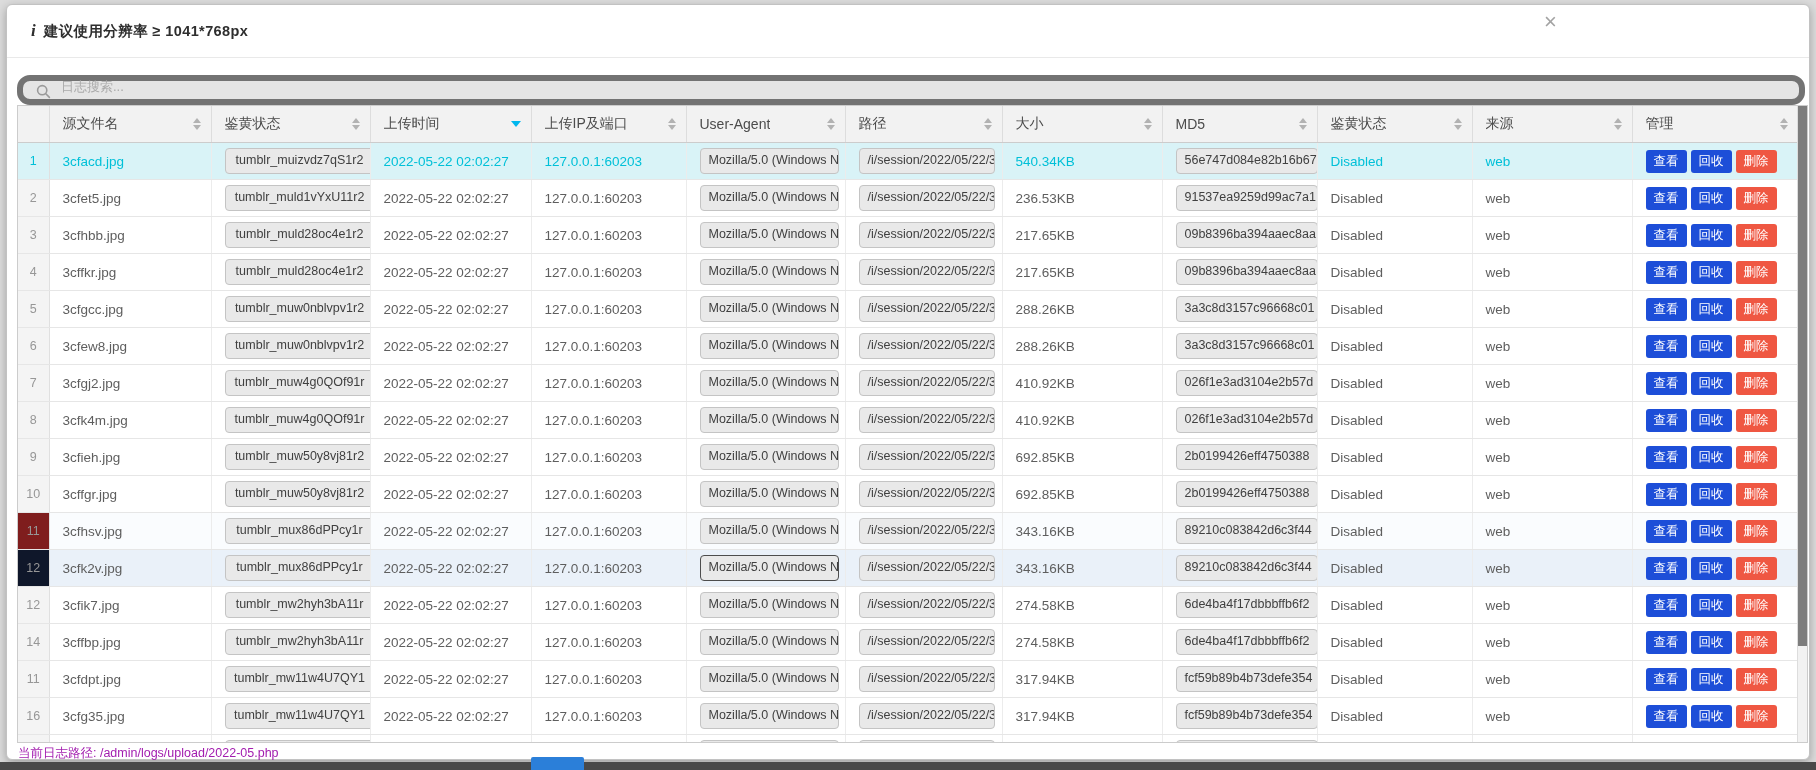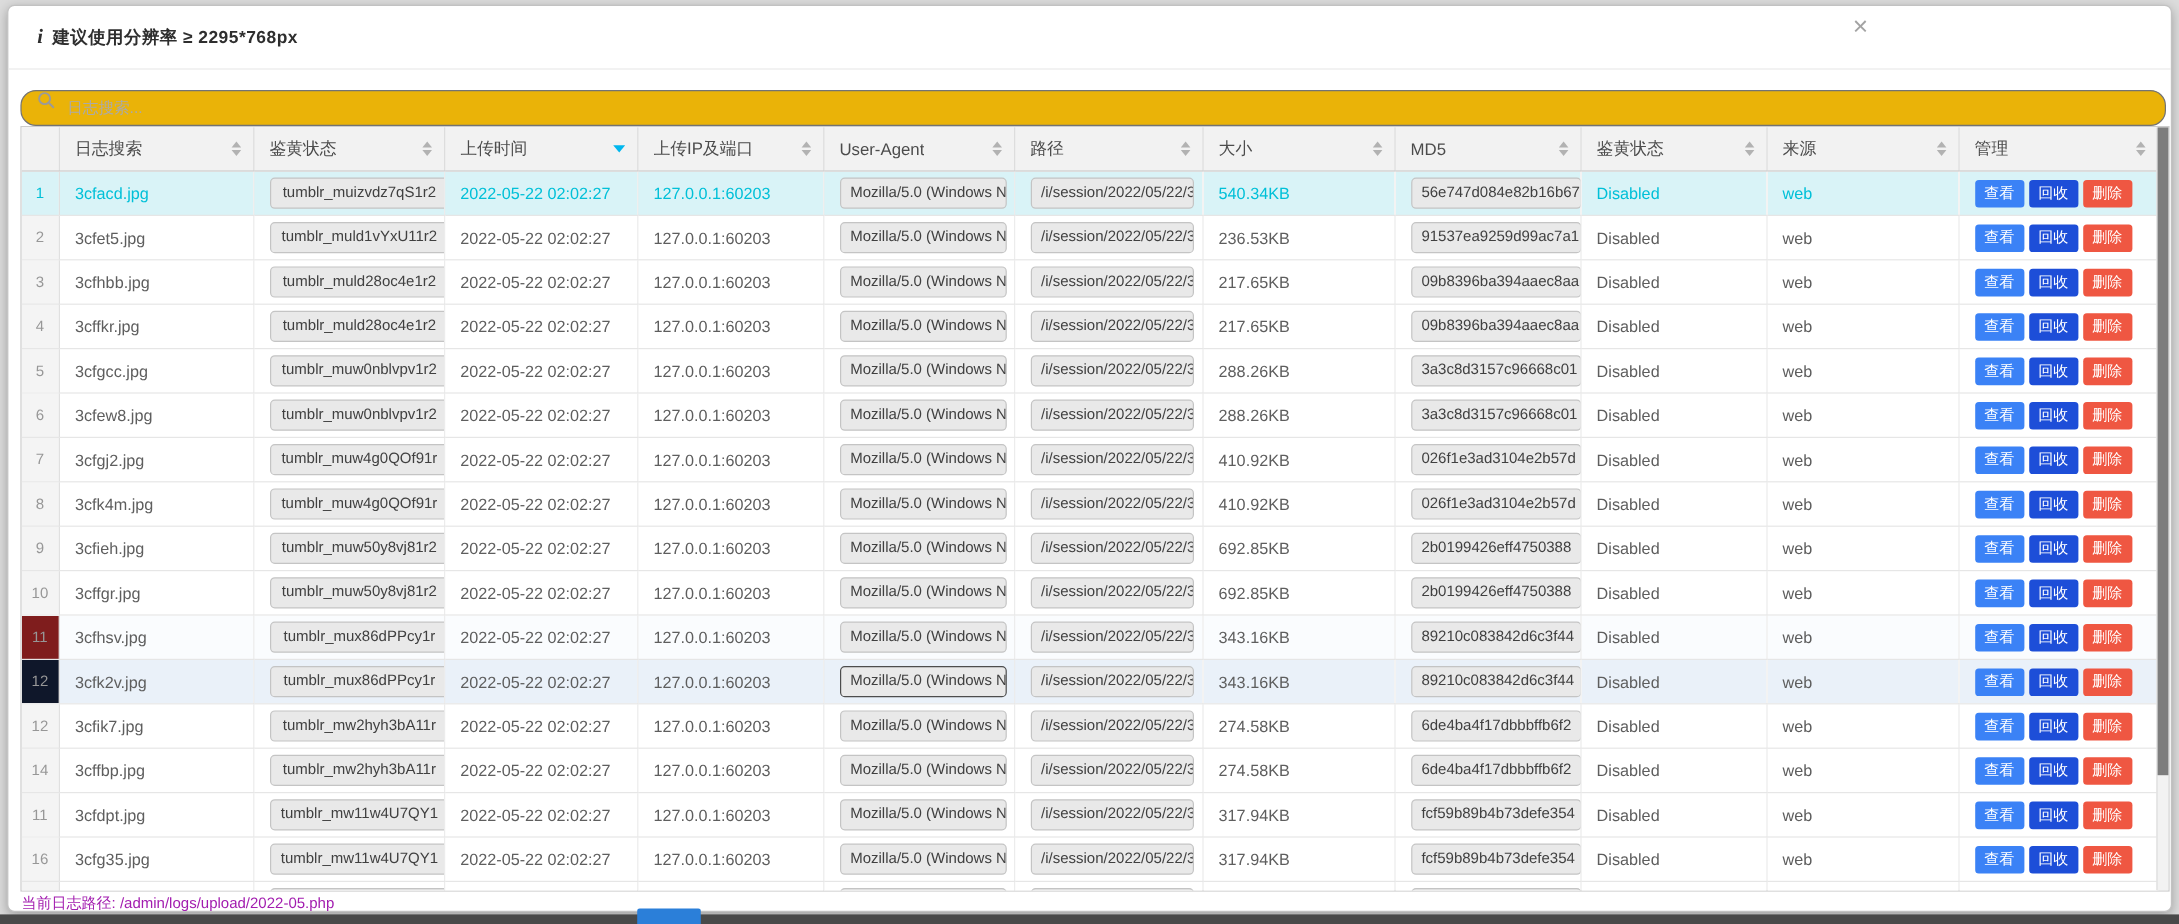--- a/index.html
+++ b/index.html
@@ -13,21 +13,21 @@
     background:#fff;border:1px solid #c2c2c2;border-radius:6px;
     box-shadow:0 3px 10px rgba(0,0,0,.28);box-sizing:border-box;
   }
   .modal-header{height:53px;border-bottom:1px solid #e9e9e9;display:flex;align-items:center;padding:0 24px;box-sizing:border-box}
   .info-glyph{font-family:"Liberation Serif","DejaVu Serif",serif;font-style:italic;font-weight:bold;font-size:17px;color:#2e2e2e;margin-right:8px}
   .modal-title{font-size:14.5px;font-weight:bold;color:#2e2e2e;letter-spacing:.4px}
   .close-btn{position:absolute;left:1537px;top:6px;font-size:22px;color:#a3a3a3;cursor:pointer;line-height:1}
   
   .search-bar{
     position:absolute;left:10px;top:70px;width:1788px;height:30px;box-sizing:border-box;
-    border:1px solid #737373;border-radius:13px;display:flex;align-items:flex-start;background:#eab308;
+    border:6px solid #737373;border-radius:13px;display:flex;align-items:flex-end;background:#e5e5e5;
   }
   .search-icon{margin:0 8px 0 13px;display:inline-flex}
   .search-input{flex:1;border:none;outline:none;font-size:13px;color:#333;background:transparent;height:24px}
   .search-input::placeholder{color:#aaa}
   
   .table-wrap{
     position:absolute;left:10px;top:100px;width:1791px;height:638px;box-sizing:border-box;
     border:1px solid #ccc;overflow:hidden;background:#fff;
   }
   table{border-collapse:collapse;table-layout:fixed;width:1780px}
@@ -56,39 +56,39 @@
     display:inline-block;box-sizing:border-box;background:#e9e9e9;border:1px solid #c4c4c4;border-radius:4px;
     padding:4px 8px;font-size:12.5px;color:#404040;line-height:1.25;text-align:center;
     white-space:nowrap;overflow:hidden;vertical-align:middle;min-height:23px;
   }
   .val-box.focused{border-color:#4d4d4d}
   .bw-source{min-width:150px;max-width:150px}
   .bw-ua{min-width:139px;max-width:139px}
   .bw-path{min-width:136px;max-width:136px}
   .bw-md5{min-width:142px;max-width:142px}
   .btn{display:inline-block;padding:4px 8px;border-radius:3px;color:#fff;font-size:12.5px;margin-right:4px;cursor:pointer;line-height:1.2}
-  .btn-view{background:#3b82f6}
+  .btn-view{background:#1d4ed8}
   .btn-recycle{background:#1d4ed8}
   .btn-delete{background:#ef5742}
   
   .vscroll{position:absolute;right:0;top:0;width:10px;height:100%;background:#f2f2f2;border-left:1px solid #ddd;box-sizing:border-box}
   .vthumb{position:absolute;top:0;left:0;width:10px;height:540px;background:#7d7d7d}
   
   .log-footer{position:absolute;left:11px;top:740px;font-size:12.5px;color:#a21caf;white-space:nowrap}
   
   .bottom-strip{position:absolute;left:0;bottom:0;width:1816px;height:8px;background:#494949;z-index:5}
   .partial-blue{position:absolute;left:531px;top:757px;width:53px;height:13px;background:#2b7fd9;border-radius:2px 2px 0 0;z-index:6;overflow:hidden}
 </style>
 </head>
 <body>
 
 <div class="modal">
   <div class="modal-header">
     <span class="info-glyph">i</span>
-    <span class="modal-title">建议使用分辨率 ≥ 2295*768px</span>
+    <span class="modal-title">建议使用分辨率 ≥ 1041*768px</span>
   </div>
   <span class="close-btn">×</span>
 
   <div class="search-bar">
     <span class="search-icon">
       <svg width="15" height="15" viewBox="0 0 15 15">
           <circle cx="6.2" cy="6.2" r="4.6" fill="none" stroke="#9a9a9a" stroke-width="1.6"></circle>
           <line x1="9.8" y1="9.8" x2="13.4" y2="13.4" stroke="#9a9a9a" stroke-width="1.6" stroke-linecap="round"></line>
         </svg>
     </span>
@@ -113,21 +113,21 @@
         </colgroup>
       <thead>
           <tr id="head-row">
             <th>
               <div class="th-inner">
                 <span class="th-label"></span>
               </div>
             </th>
             <th>
               <div class="th-inner">
-                <span class="th-label">日志搜索</span>
+                <span class="th-label">源文件名</span>
                 <span class="carets">
                   <i class="c-up"></i>
                   <i class="c-down"></i>
                 </span>
               </div>
             </th>
             <th>
               <div class="th-inner">
                 <span class="th-label">鉴黄状态</span>
                 <span class="carets">

